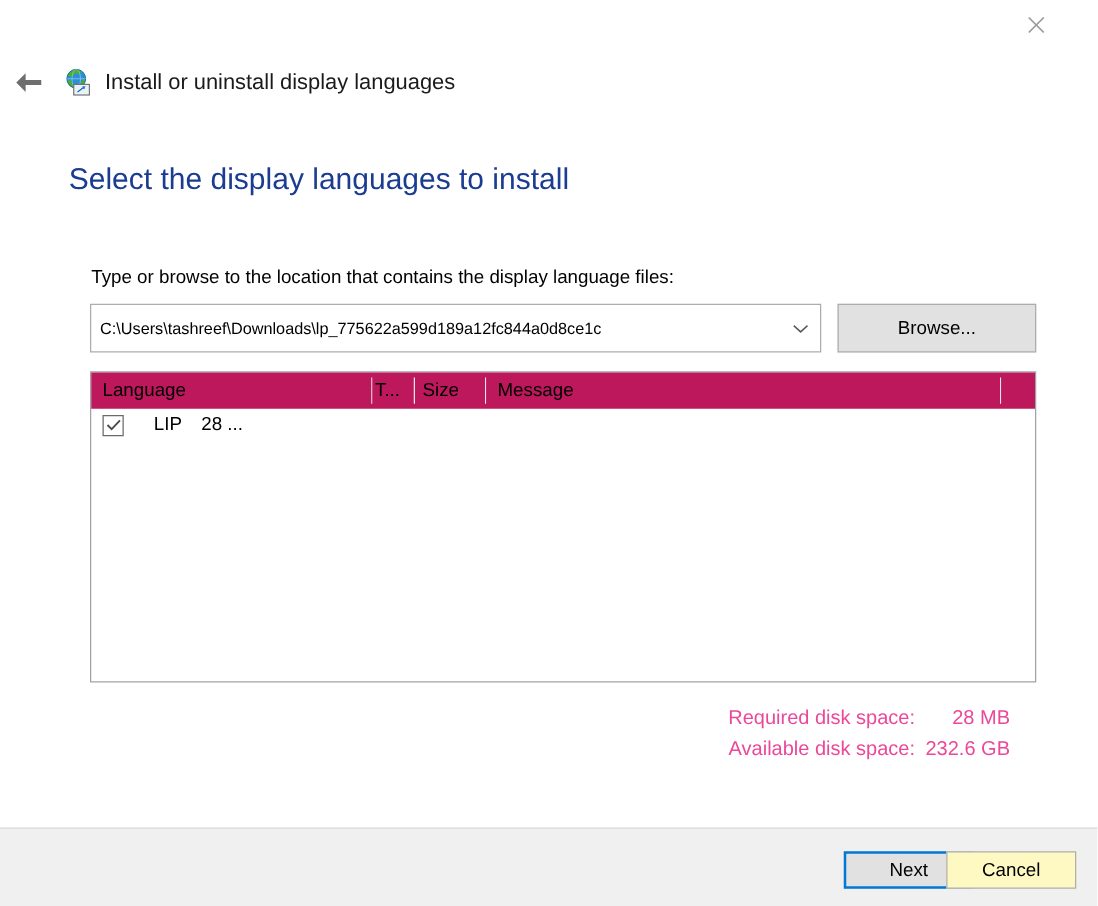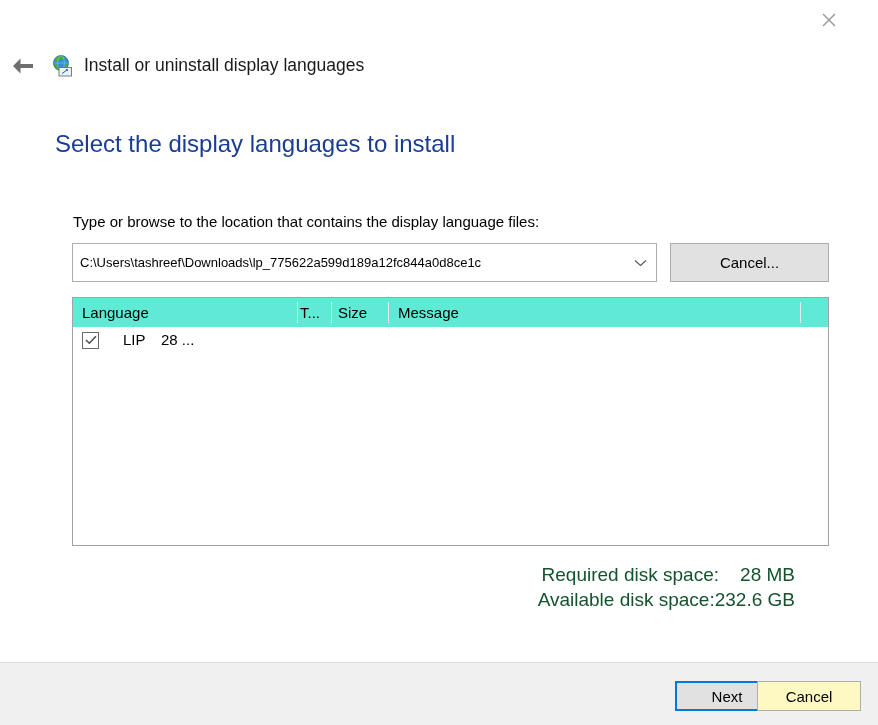--- a/index.html
+++ b/index.html
@@ -163,21 +163,21 @@
     border: 1px solid #9fa3a8;
     background: #ffffff;
     box-sizing: border-box;
   }
   #listview-header {
     position: absolute;
     left: 0; top: 0;
     width: 100%;
     height: 29px;
     display: flex;
-    background: #5eead4;
+    background: #be185d;
   }
   .col-header {
     position: relative;
     font-size: 15px;
     color: #000000;
     line-height: 29px;
     padding-left: 9px;
     box-sizing: border-box;
     white-space: nowrap;
     overflow: hidden;
@@ -236,25 +236,25 @@
     overflow: hidden;
   }
   .cell-language { width: 177px; }
   .cell-type     { width: 34px; padding-left: 2px; box-sizing: border-box; }
   .cell-size     { width: 57px; padding-left: 6px; box-sizing: border-box; }
   .cell-message  { width: 412px; padding-left: 9px; box-sizing: border-box; }
 
   
   #disk-info {
     position: absolute;
-    right: 57px;
+    right: 44px;
     top: 562px;
     text-align: right;
-    font-size: 19px;
-    color: #14532d;
+    font-size: 16px;
+    color: #ec4899;
   }
   .disk-row {
     display: flex;
     justify-content: flex-end;
     line-height: 25px;
     white-space: nowrap;
   }
   .disk-label { }
   .disk-value {
     display: inline-block;
@@ -354,21 +354,21 @@
 
   <div id="path-combo">
     <input id="path-input" type="text" value="C:\Users\tashreef\Downloads\lp_775622a599d189a12fc844a0d8ce1c" style="">
     <div id="path-dropdown-btn">
       <svg width="13" height="8" viewBox="0 0 13 8">
         <polyline points="1,1.5 6.5,6.5 12,1.5" fill="none" stroke="#5a5a5a" stroke-width="1.2"></polyline>
       </svg>
     </div>
   </div>
 
-  <div id="browse-button">Cancel...</div>
+  <div id="browse-button">Browse...</div>
 
   <div id="language-listview">
 
     <div id="listview-header">
       <div class="col-header col-language">Language</div>
       <div class="col-header col-type">T...</div>
       <div class="col-header col-size">Size</div>
       <div class="col-header col-message">Message</div>
     </div>
 

